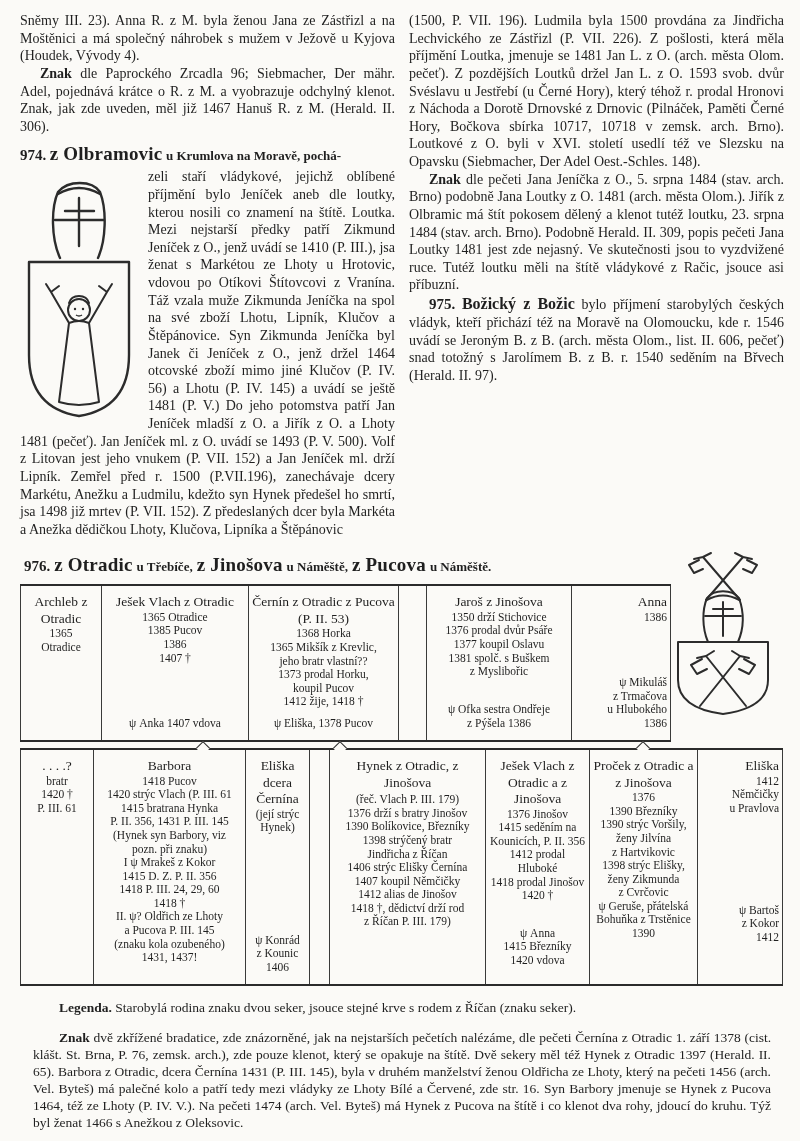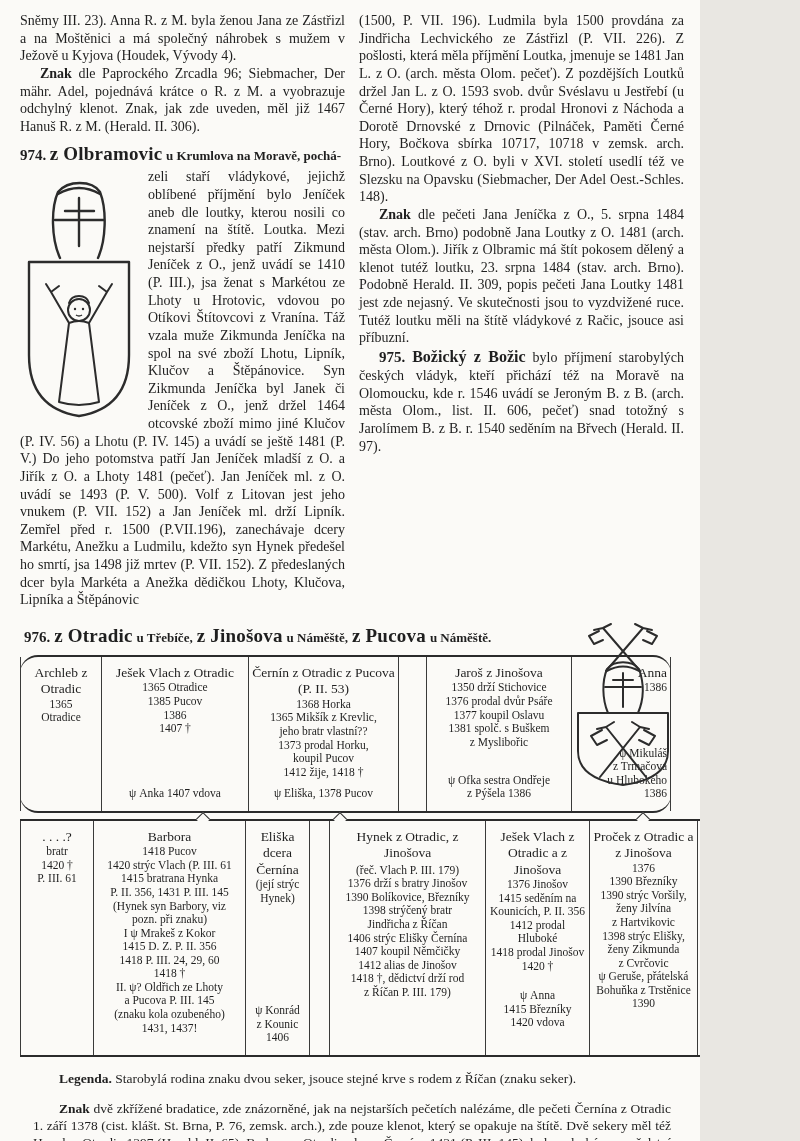--- a/index.html
+++ b/index.html
@@ -3,21 +3,21 @@
 <meta charset="utf-8">
 <style>
   html,body{margin:0;padding:0;}
   body{
     width:800px;height:1141px;
     background:#e9e7e2;
     font-family:"Liberation Serif","DejaVu Serif",serif;
   }
   .page{
     position:relative;box-sizing:border-box;
-    width:700px;height:1141px;
+    width:800px;height:1141px;
     background:#fbfaf7;color:#1f1f1f;
     padding:12px 16px 0 20px;overflow:hidden;
   }
   
   .cols{display:flex;gap:14px;}
   .col{width:375px;font-size:14px;line-height:1.26;text-align:justify;}
   .col p{margin:0;text-indent:20px;}
   .col p.noindent{text-indent:0;}
   b.lead{font-weight:bold;}
   .entry-heading{margin:7px 0 2px;text-indent:0;white-space:nowrap;}
@@ -29,21 +29,21 @@
   .arms-left{float:left;width:118px;height:252px;margin:2px 10px 2px 0;}
   svg{display:block;}
 
   
   .section976{position:relative;margin-top:16px;clear:both;}
   .s976-head{white-space:nowrap;margin:0 0 8px 4px;}
   .arms-right{position:absolute;top:-6px;right:2px;width:118px;height:168px;}
 
   
   .prow{display:grid;border-top:2.5px solid #2b2b2b;border-bottom:2.5px solid #2b2b2b;}
-  .prow1{grid-template-columns:81px 147px 150px 28px 145px 100px;width:651px;min-height:150px;border-radius:18px;}
+  .prow1{grid-template-columns:81px 147px 150px 28px 145px 100px;width:651px;min-height:150px;}
   .prow2{grid-template-columns:73px 152px 64px 20px 156px 104px 108px 86px;width:763px;min-height:234px;margin-top:6px;position:relative;}
   .cell{
     border-left:1.3px solid #3a3a3a;
     padding:8px 3px 10px;box-sizing:border-box;
     text-align:center;font-size:11.5px;line-height:1.18;
     display:flex;flex-direction:column;
   }
   .prow .cell:last-child{border-right:1.3px solid #3a3a3a;text-align:right;}
   .cell-title{font-size:13.5px;line-height:1.22;}
   .cell-title:empty{display:none;}
@@ -265,21 +265,21 @@
       </div>
 
       <div class="cell">
         <div class="cell-title" data-bind="table.row2.5.title">Ješek Vlach z Otradic a z Jinošova</div>
         <div class="block" data-bind-lines="table.row2.5.blocks.0">1376 Jinošov
 1415 seděním na
 Kounicích, P. II. 356
 1412 prodal Hluboké
 1418 prodal Jinošov
 1420 †</div>
-        <div class="block" style="margin-top:16px" data-bind-lines="table.row2.5.blocks.1">ψ Anna
+        <div class="block" style="margin-top:24px" data-bind-lines="table.row2.5.blocks.1">ψ Anna
 1415 Březníky
 1420 vdova</div>
       </div>
 
       <div class="cell">
         <div class="cell-title" data-bind="table.row2.6.title">Proček z Otradic a z Jinošova</div>
         <div class="block" data-bind-lines="table.row2.6.blocks.0">1376
 1390 Březníky
 1390 strýc Voršily,
 ženy Jilvína

